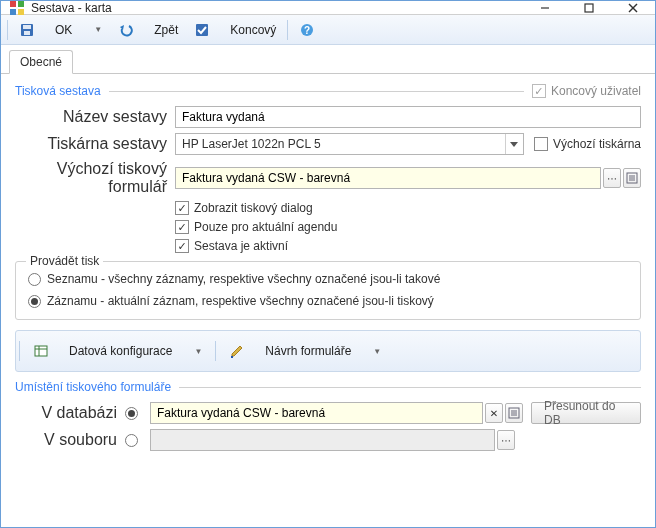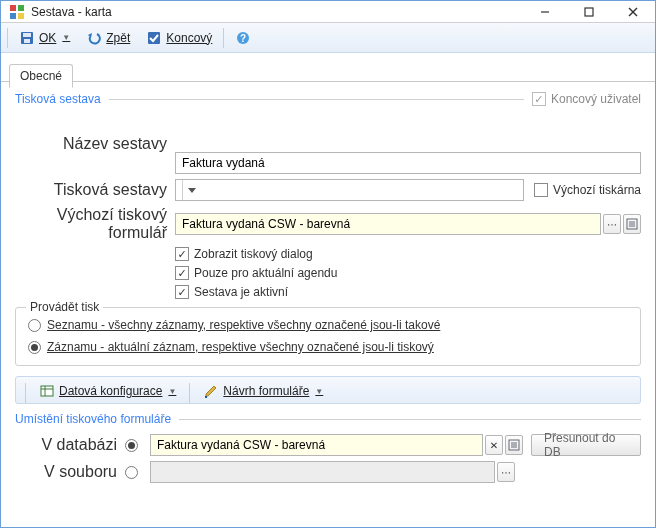--- a/index.html
+++ b/index.html
@@ -1,34 +1,34 @@
 <!DOCTYPE html>
 <html><head>
 <meta charset="utf-8">
 <style>
   * { box-sizing: border-box; font-family: 'Segoe UI', Tahoma, sans-serif; }
   body { margin: 0; background: #fff; width: 656px; height: 528px; overflow: hidden; font-size: 12px; color: #333; }
   .window { width: 656px; height: 528px; border: 1px solid #6a9fd8; display: flex; flex-direction: column; background: #fff; }
 
   
-  .titlebar { height: 22px; display: flex; align-items: center; padding: 0 0 0 8px; border-bottom: 1px solid #d0d0d0; }
+  .titlebar { height: 14px; display: flex; align-items: center; padding: 0 0 0 8px; border-bottom: 1px solid #d0d0d0; }
   .titlebar .app-icon { width: 16px; height: 16px; margin-right: 6px; }
   .titlebar .title { flex: 1; font-size: 12px; color: #222; }
   .titlebar .win-btn { width: 44px; height: 28px; display: flex; align-items: center; justify-content: center; color: #333; }
 
   
   .toolbar { height: 30px; background: linear-gradient(#f6f9fd,#e6eef9); border-bottom: 1px solid #c9d8ea; display: flex; align-items: center; padding: 0 4px; gap: 2px; }
-  .tbtn { height: 24px; display: flex; align-items: center; gap: 4px; padding: 0 6px; border: 1px solid transparent; border-radius: 3px; font-size: 12px; color: #222; text-decoration: underline; }
+  .tbtn { height: 24px; display: flex; align-items: center; gap: 20px; padding: 0 6px; border: 1px solid transparent; border-radius: 3px; font-size: 12px; color: #222; }
   .tbtn .drop { font-size: 8px; color: #666; margin-left: 2px; }
   .sep { width: 1px; height: 20px; background: #bcd0e8; margin: 0 2px; }
   .ico { width: 16px; height: 16px; display: inline-flex; align-items: center; justify-content: center; }
 
   
   .tabrow { padding: 4px 8px 0 8px; border-bottom: 1px solid #c8c8c8; display: flex; gap: 2px; background: #fff; }
-  .tab { padding: 4px 10px; border: 1px solid #c8c8c8; border-bottom: 1px solid #fff; border-radius: 3px 3px 0 0; background: #fff; font-size: 12px; color: #333; position: relative; top: 7px; }
+  .tab { padding: 4px 10px; border: 1px solid #c8c8c8; border-bottom: 1px solid #fff; border-radius: 3px 3px 0 0; background: #fff; font-size: 12px; color: #333; position: relative; top: 1px; }
 
   
   .tabbody { flex: 1; padding: 10px 14px 10px 14px; overflow: auto; }
 
   .group-title { color: #3b82f6; font-size: 12px; }
   .group-line { height: 1px; background: #d0d0d0; flex: 1; margin-left: 8px; }
   .group-header { display: flex; align-items: center; margin-bottom: 8px; }
 
   .row { display: flex; align-items: center; margin-bottom: 5px; }
   .label { width: 160px; text-align: right; padding-right: 8px; font-size: 16px; color: #333; }
@@ -42,24 +42,24 @@
   .combo .dropbtn { width: 18px; height: 100%; display: flex; align-items: center; justify-content: center; border-left: 1px solid #d0d0d0; }
 
   .inline-btn { width: 18px; height: 20px; border: 1px solid #b5b5b5; background: linear-gradient(#fdfdfd,#ececec); display: inline-flex; align-items: center; justify-content: center; font-size: 10px; margin-left: 2px; border-radius: 2px; }
 
   .checkbox { width: 14px; height: 14px; border: 1px solid #8a8a8a; background: #fff; display: inline-flex; align-items: center; justify-content: center; margin-right: 5px; font-size: 11px; color: #333; }
   .checkbox.disabled { color: #9b9b9b; border-color: #bbb; }
 
   .radio { width: 13px; height: 13px; border: 1px solid #777; border-radius: 50%; display: inline-flex; align-items: center; justify-content: center; margin-right: 6px; background: #fff; }
   .radio .dot { width: 7px; height: 7px; border-radius: 50%; background: #444; }
 
-  .fieldset { border: 1px solid #d0d0d0; border-radius: 3px; margin: 8px 0 10px 0; padding: 10px 12px 6px 12px; position: relative; text-decoration: underline; }
+  .fieldset { border: 1px solid #d0d0d0; border-radius: 3px; margin: 8px 0 10px 0; padding: 10px 12px 6px 12px; position: relative; }
   .fieldset .legend { position: absolute; top: -8px; left: 10px; background: #fff; padding: 0 4px; font-size: 12px; color: #333; }
 
-  .bar2 { height: 28px; background: linear-gradient(#f6f9fd,#e6eef9); border: 1px solid #c9d8ea; border-radius: 3px; display: flex; align-items: flex-end; padding: 0 7px; gap: 4px; margin-bottom: 8px; }
+  .bar2 { height: 42px; background: linear-gradient(#f6f9fd,#e6eef9); border: 1px solid #c9d8ea; border-radius: 3px; display: flex; align-items: center; padding: 0 1px; gap: 4px; margin-bottom: 8px; }
 
   .btn-std { height: 22px; padding: 0 12px; border: 1px solid #b5b5b5; background: linear-gradient(#fdfdfd,#e7e7e7); border-radius: 2px; font-size: 12px; color: #666; display: inline-flex; align-items: center; justify-content: center; }
 
   .small-x { width: 18px; height: 20px; border: 1px solid #b5b5b5; background: linear-gradient(#fff,#eee); display: inline-flex; align-items: center; justify-content: center; font-size: 10px; border-radius: 2px; }
 
   svg { display: block; }
 </style>
 </head>
 <body>
 
@@ -145,26 +145,27 @@
       <span class="group-title">Tisková sestava</span>
       <span class="group-line"></span>
       <span style="display:flex;align-items:center;margin-left:8px;">
         <span class="checkbox disabled">✓</span>
         <span style="color:#8a8a8a">Koncový uživatel</span>
       </span>
     </div>
 
     <div class="row">
       <div class="label">Název sestavy</div>
-      <input class="textbox" style="flex: 1 1 0%; margin-top: 38px;" value="Faktura vydaná">
-    </div>
-
-    <div class="row">
-      <div class="label">Tisková sestavy</div>
+      <input class="textbox" style="flex: 1 1 0%;" value="Faktura vydaná">
+    </div>
+
+    <div class="row">
+      <div class="label">Tiskárna sestavy</div>
       <div class="combo">
+        <span class="sel">HP LaserJet 1022n PCL 5</span>
         <span class="dropbtn">
             <svg width="8" height="5">
               <path d="M0 0 L8 0 L4 5 Z" fill="#555"></path>
             </svg>
           </span>
       </div>
       <span style="display:flex;align-items:center;margin-left:10px;">
         <span class="checkbox"></span>
         <span>Výchozí tiskárna</span>
       </span>

